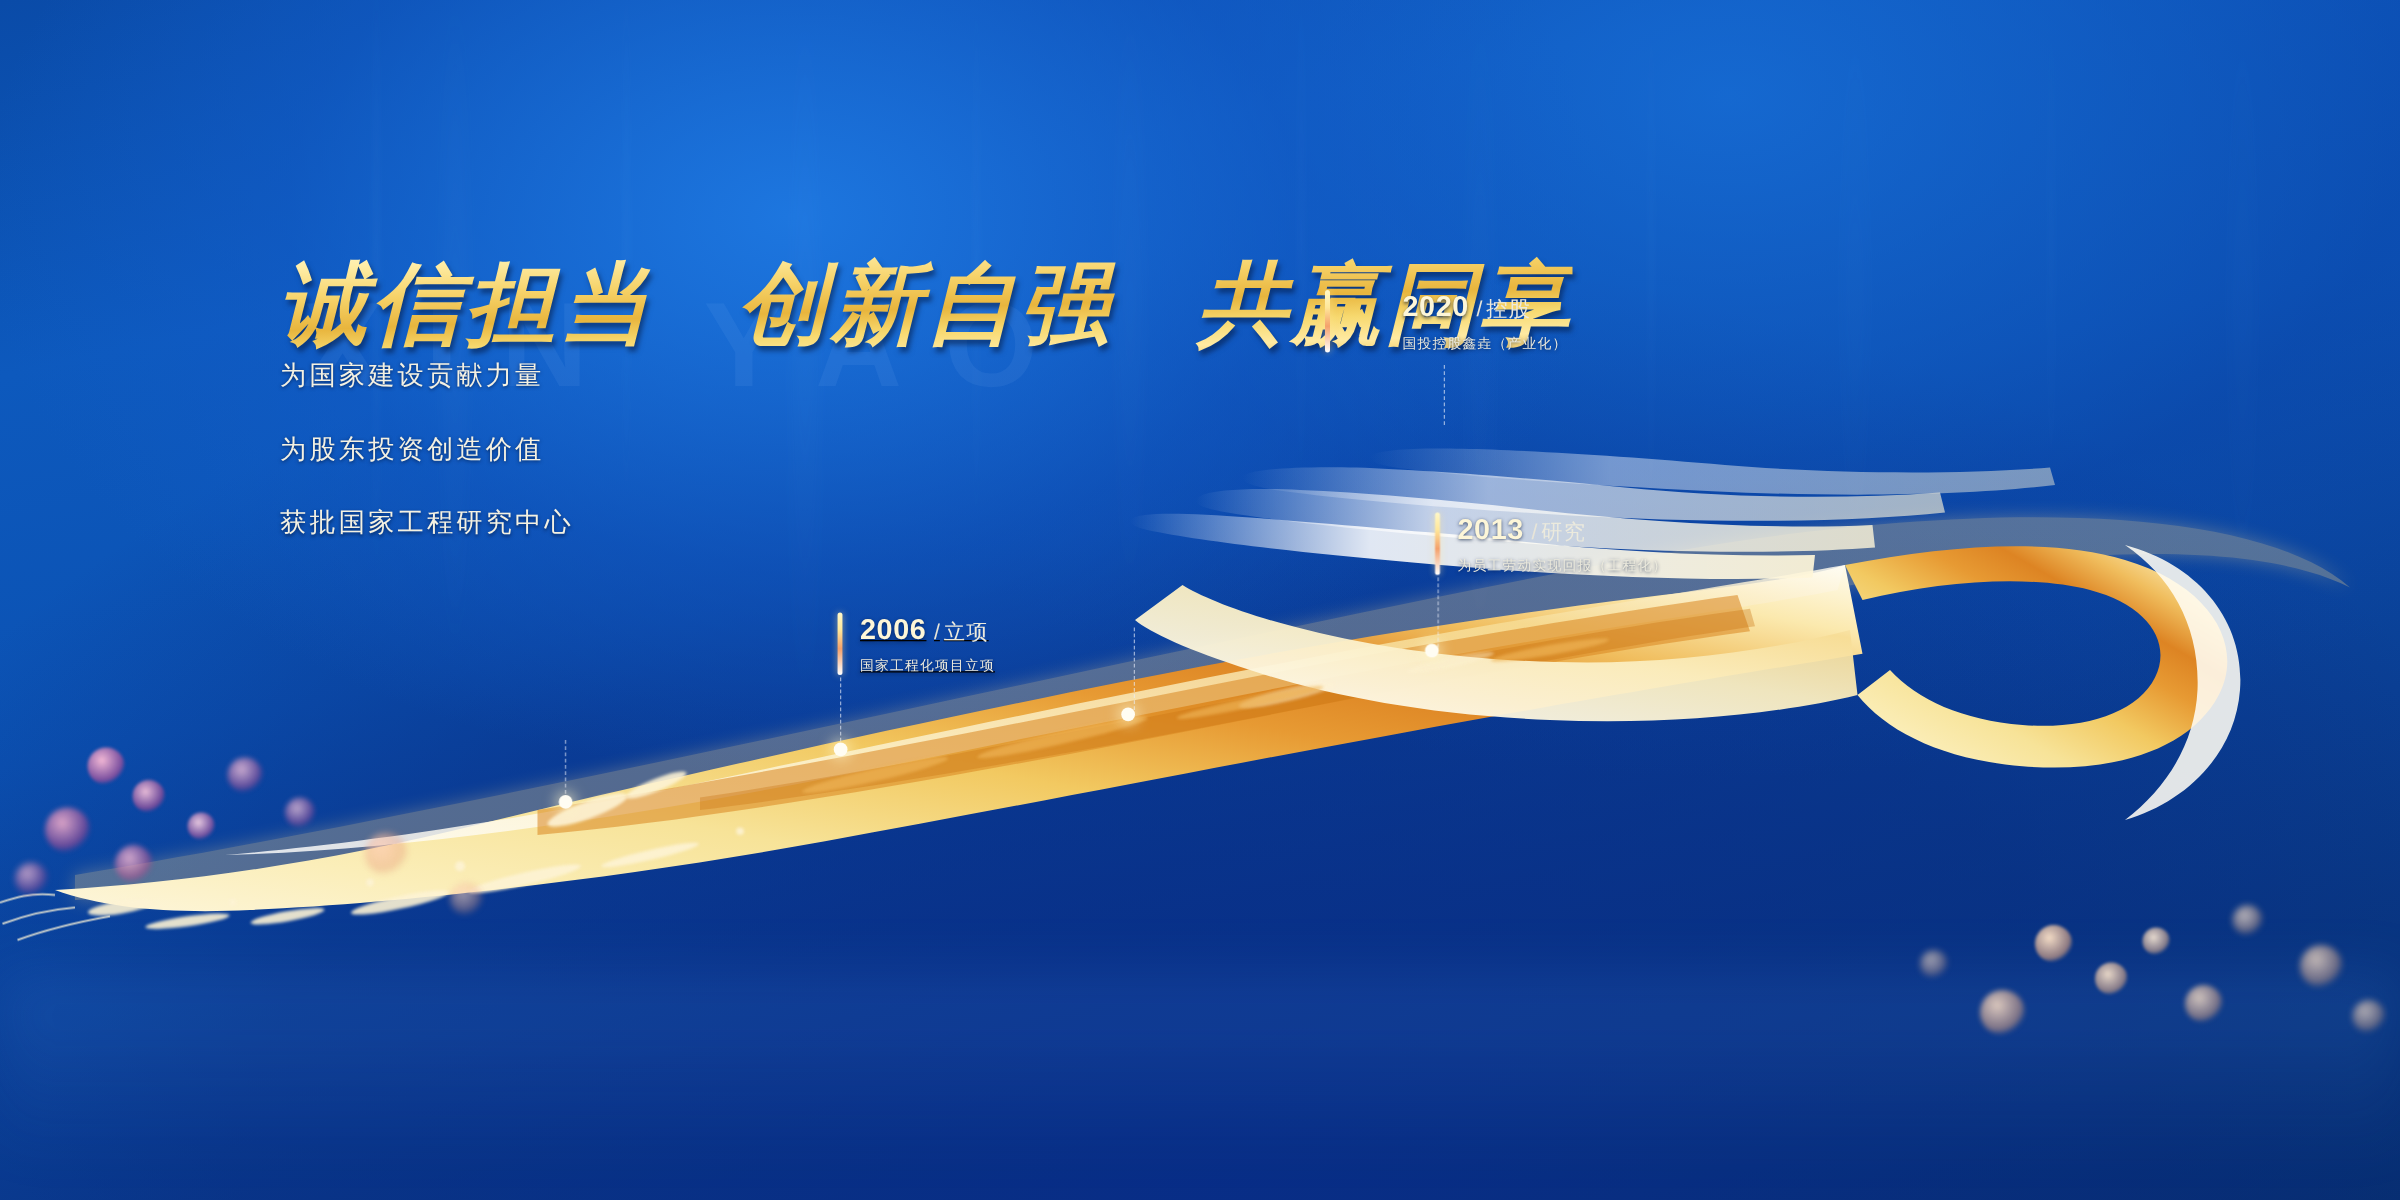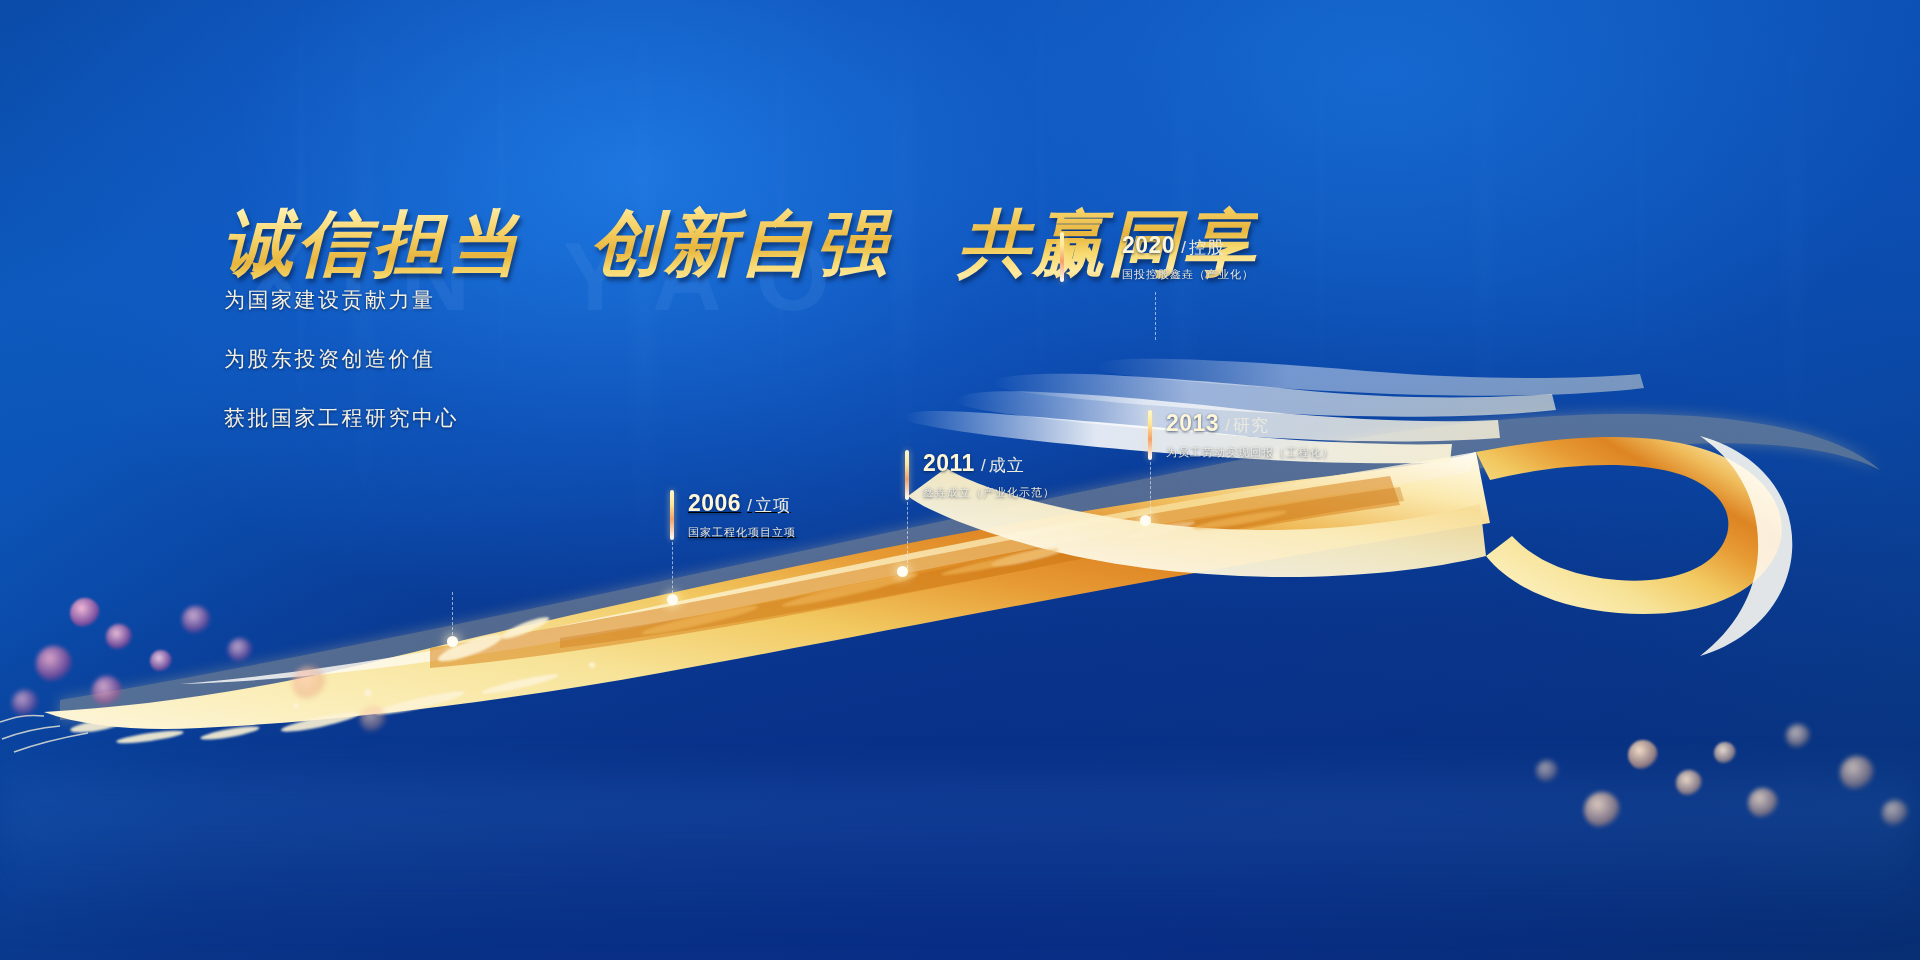--- a/index.html
+++ b/index.html
@@ -327,29 +327,20 @@
     <div class="m-text">
       <div>
         <span class="m-year">2006</span><span class="m-sep">/</span><span class="m-tag">立项</span>
       </div>
       <div class="m-desc">国家工程化项目立项</div>
     </div>
   </div>
   <div class="leader" style="left:672px; top:542px; height:56px;"></div>
   <div class="dot" style="left:667px; top:594px;"></div>
 
-  <div class="marker" style="left:905px; top:450px;">
-    <div class="bar"></div>
-    <div class="m-text">
-      <div>
-        <span class="m-year">2011</span><span class="m-sep">/</span><span class="m-tag">成立</span>
-      </div>
-      <div class="m-desc">鑫垚成立（产业化示范）</div>
-    </div>
-  </div>
   <div class="leader" style="left:907px; top:502px; height:66px;"></div>
   <div class="dot" style="left:897px; top:566px;"></div>
 
   <div class="marker" style="left:1148px; top:410px;">
     <div class="bar"></div>
     <div class="m-text">
       <div>
         <span class="m-year">2013</span><span class="m-sep">/</span><span class="m-tag">研究</span>
       </div>
       <div class="m-desc">为员工劳动实现回报（工程化）</div>

